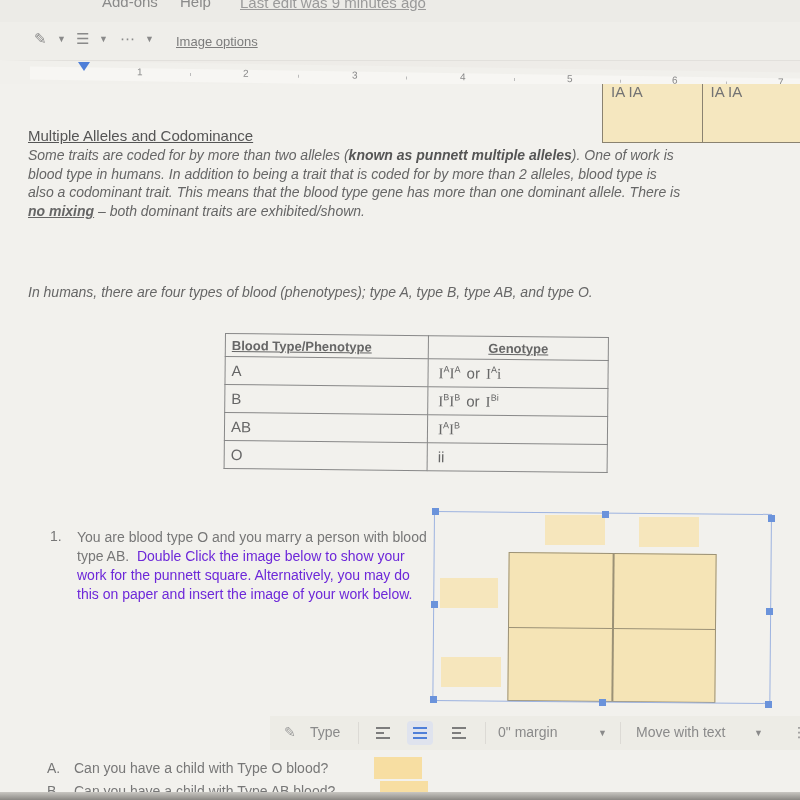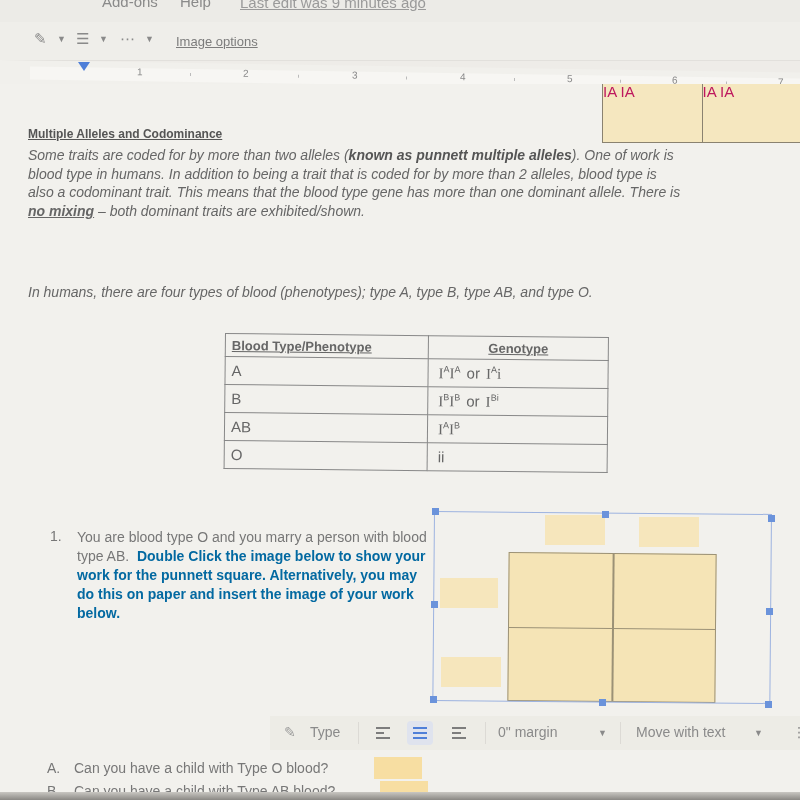--- a/index.html
+++ b/index.html
@@ -17,41 +17,41 @@
   .imgopt { position:absolute; left:176px; top:12px; font-size:13px; color:#7c7c7c;text-decoration:underline; }
   
   .ruler { left:0; top:60px; width:800px; height:24px; background:#f1f0ec; transform:skewY(0.9deg); transform-origin:left; }
   .ruler .band { position:absolute; left:30px; right:0; top:6px; height:13px; background:#f7f6f3; }
   .ruler .num { position:absolute; top:4px; font-size:10px; color:#888; }
   .ruler .tick { position:absolute; top:10px; width:1px; height:3px; background:#bbb; }
   .indent-marker { left:78px; top:62px; width:0; height:0; border-left:6px solid transparent; border-right:6px solid transparent; border-top:9px solid #4f7fd8; }
   
   .page { left:0; top:84px; width:800px; height:716px; background:#f2f1ed; }
   .top-table { left:602px; top:84px; width:198px; height:58px; background:#f5e7bf; border:1px solid #8a8270; border-top:none; display:flex; }
-  .top-table .cell { flex:1; border-right:1px solid #8a8270; color:#be185d; font-size:15px; padding:0 0 0 0; line-height:16px; }
+  .top-table .cell { flex:1; border-right:1px solid #8a8270; color:#737373; font-size:15px; padding:0 0 0 8px; line-height:16px; }
   .top-table .cell:last-child { border-right:none; }
-  .h1 { left:28px; top:127px; font-size:12px; font-weight:bold; color:#555; text-decoration:underline; }
+  .h1 { left:28px; top:127px; font-size:15px; font-weight:normal; color:#555; text-decoration:underline; }
   .para { left:28px; top:146px; width:780px; font-size:14px; font-style:italic; color:#666; line-height:18.5px; }
   .para .line { white-space:nowrap; }
   .para b { color:#555; }
   .para u { text-decoration:underline;font-weight:bold; }
   .intro { left:28px; top:284px; font-size:14px; font-style:italic; color:#666; white-space:nowrap; }
   
   table.bt { position:absolute; left:225px; top:333px; width:384px; border-collapse:collapse; transform:rotate(0.6deg); transform-origin:left top; }
   table.bt td, table.bt th { border:1.5px solid #888; font-size:15px; color:#666; height:27px; padding:0 6px; text-align:left; font-weight:normal; }
   table.bt th { font-size:13px; font-weight:bold; color:#666; height:22px; }
   table.bt th span { text-decoration:underline; }
   table.bt th.g { text-align:center; }
   table.bt td.gen { font-family:"Liberation Serif", serif; padding-left:10px; }
   table.bt td.gen .or { font-family:"Liberation Sans", sans-serif; margin:0 6px; }
   sup { font-size:9px; font-family:"Liberation Sans", sans-serif; }
   
   .qnum { left:50px; top:528px; font-size:14px; color:#777; }
   .qtext { left:77px; top:528px; width:350px; font-size:14px; line-height:19px; color:#777; }
-  .qtext .red { color:#0369a1; font-weight:bold; }
+  .qtext .red { color:#6d28d9; font-weight:normal; }
   
   .selbox { left:434px; top:511px; width:336px; height:188px; border:1.5px solid #9db3e0; transform:rotate(0.5deg); transform-origin:left top; }
   .handle { position:absolute; width:7px; height:7px; background:#6b93db; }
   .yb { position:absolute; background:#f6e6bc; }
   .grid { position:absolute; left:508px; top:553px; width:206px; height:147px; background:#f5e4b6; border:1.5px solid #9b9176; transform:rotate(0.5deg); }
   .grid .vl { position:absolute; left:50%; top:0; bottom:0; width:1.5px; background:#9b9176; }
   .grid .hl { position:absolute; top:50%; left:0; right:0; height:1.5px; background:#9b9176; }
   
   .imgbar { left:270px; top:716px; width:530px; height:34px; background:#edece6; }
   .imgbar .it { position:absolute; top:8px; font-size:14px; color:#8a8a8a; white-space:nowrap; }

